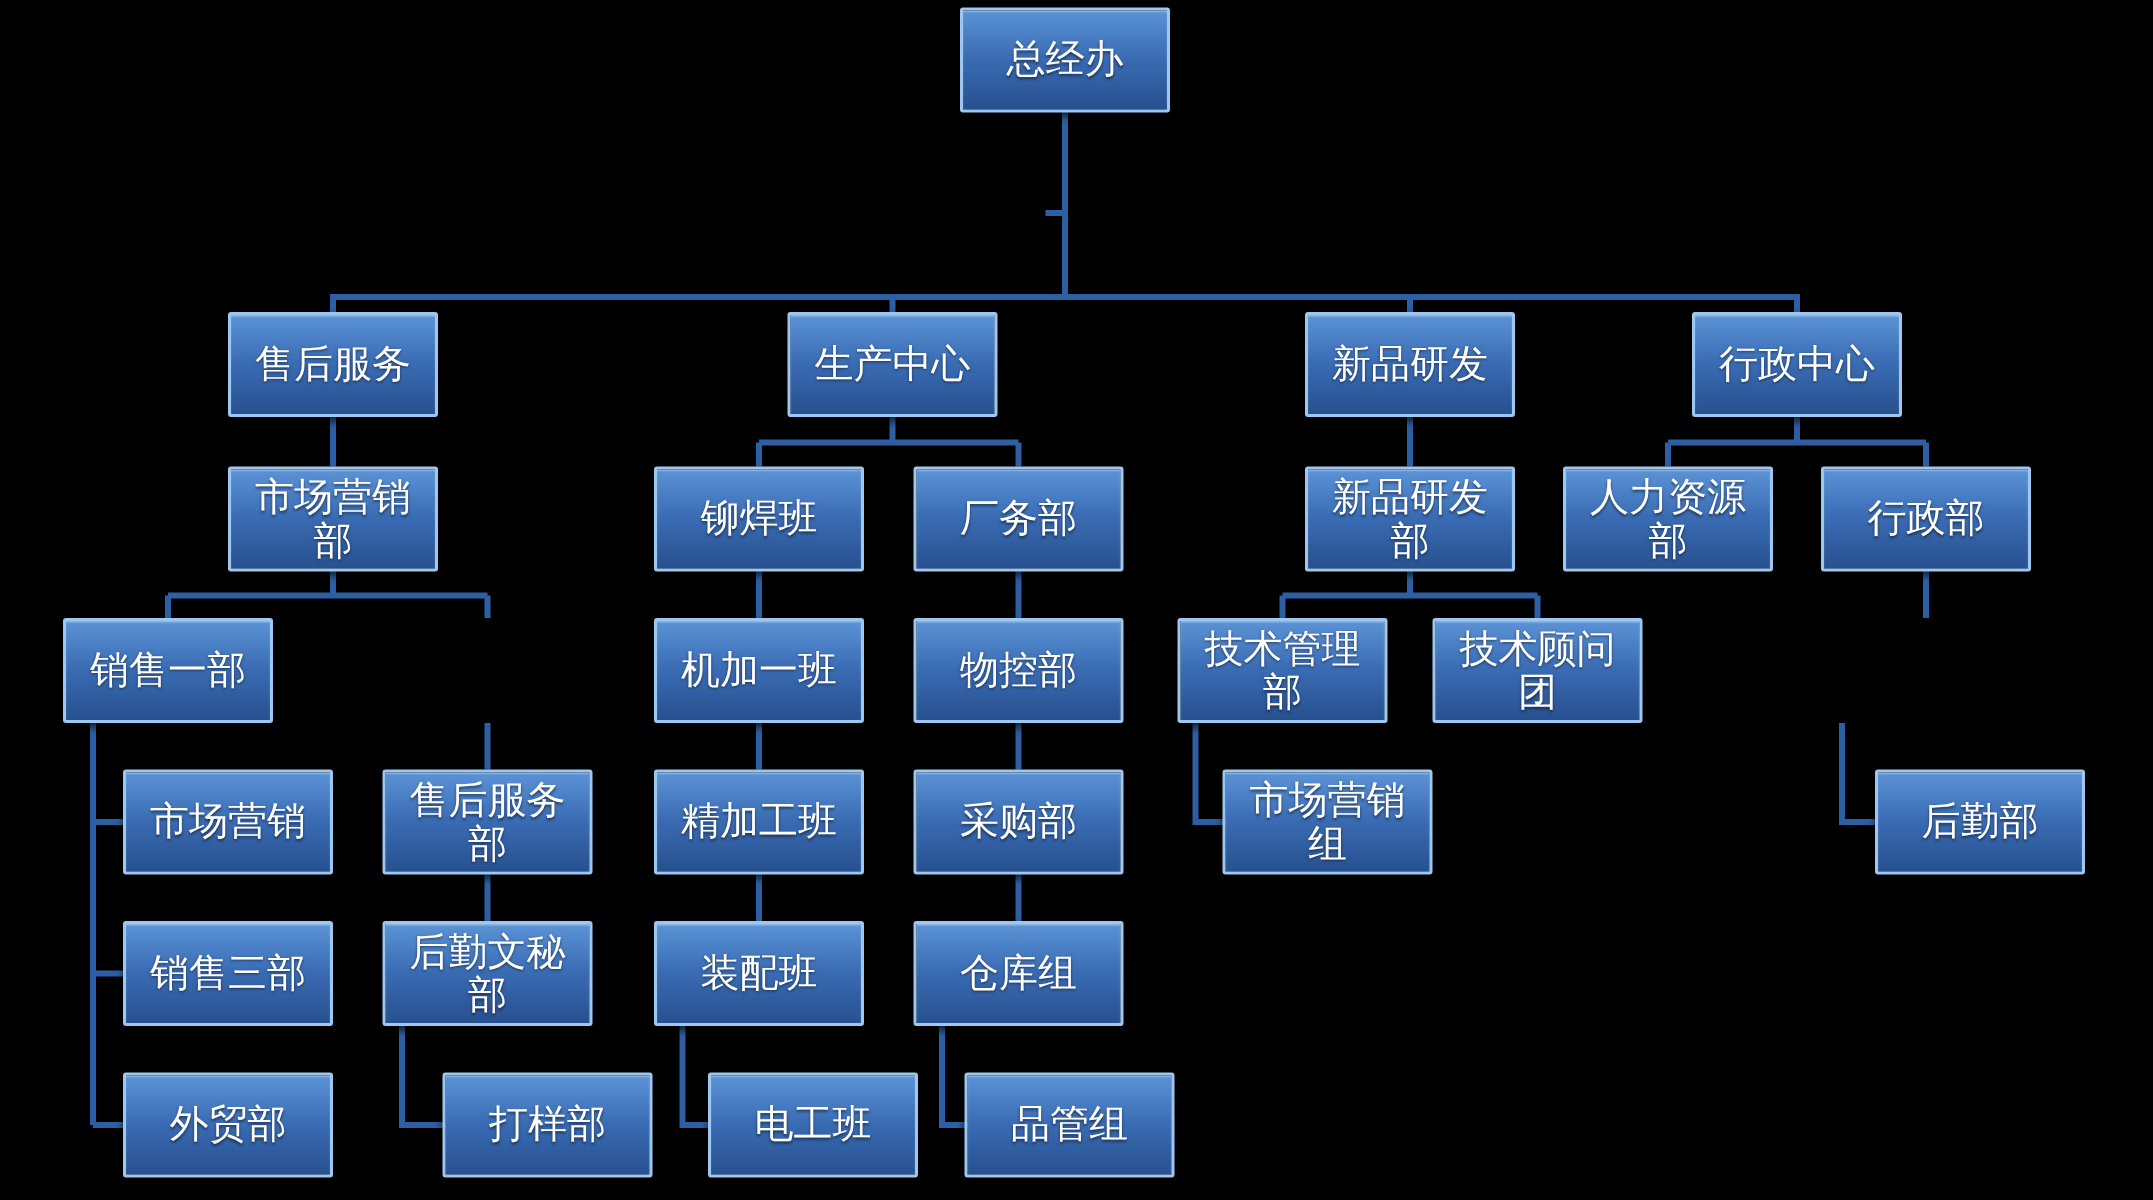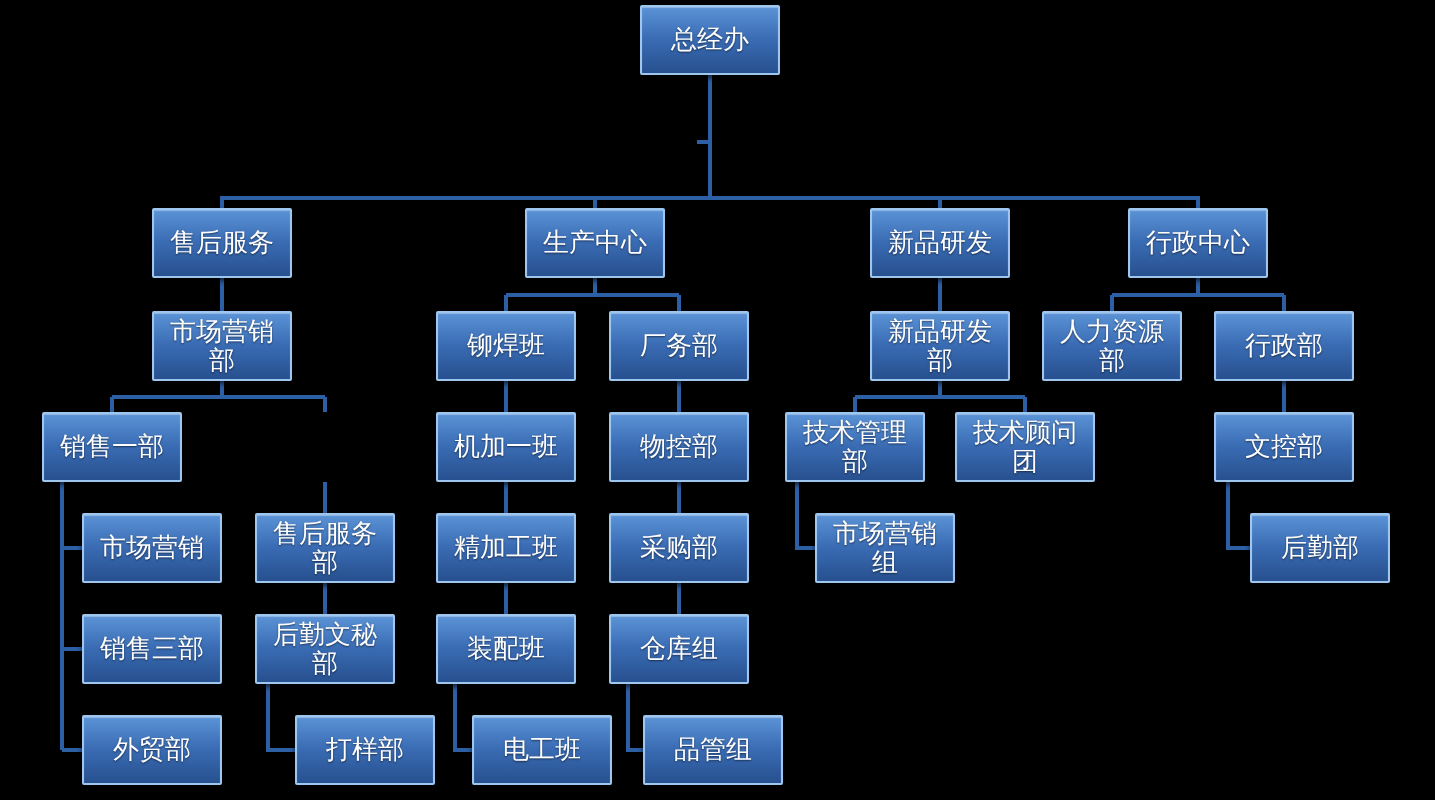--- a/index.html
+++ b/index.html
@@ -121,23 +121,20 @@
       <span class="node-label">物控部</span>
     </div>
   <div class="node" style="left:785px;top:412px">
       <span class="node-label">技术管理
 部</span>
     </div>
   <div class="node" style="left:955px;top:412px">
       <span class="node-label">技术顾问
 团</span>
     </div>
-  <div class="node" style="left:1214px;top:412px">
-      <span class="node-label">文控部</span>
-    </div>
   <div class="node" style="left:82px;top:513px">
       <span class="node-label">市场营销</span>
     </div>
   <div class="node" style="left:255px;top:513px">
       <span class="node-label">售后服务
 部</span>
     </div>
   <div class="node" style="left:436px;top:513px">
       <span class="node-label">精加工班</span>
     </div>

